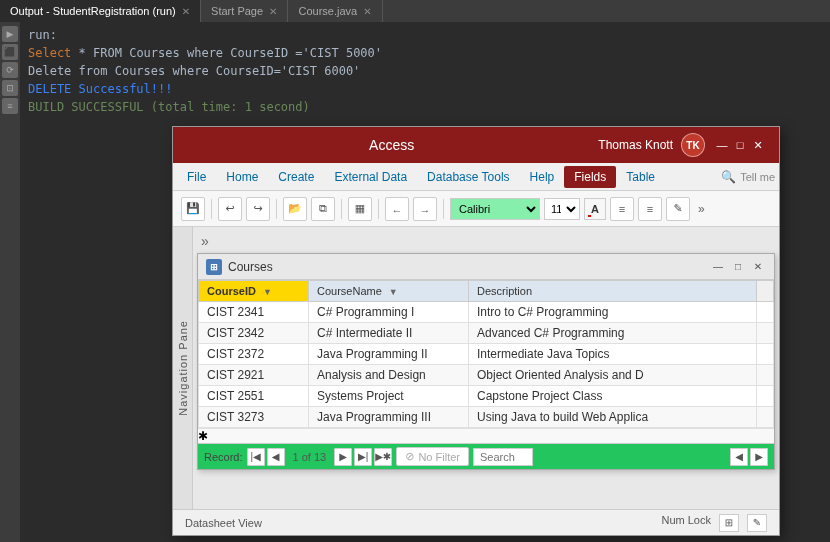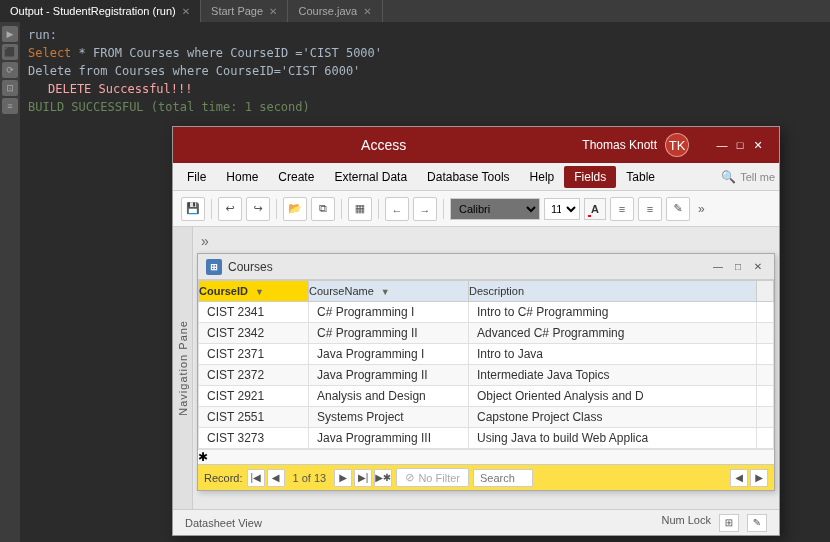--- a/index.html
+++ b/index.html
@@ -23,36 +23,36 @@
     .ide-line { font-family: monospace; font-size: 12px; line-height: 18px; }
     .ide-text-white { color: #a9b7c6; }
     .ide-text-green { color: #6a8759; }
 
     
     .access-window { position: absolute; top: 126px; left: 172px; width: 608px; height: 410px; background: #f0f0f0; border: 1px solid #999; box-shadow: 4px 4px 12px rgba(0,0,0,0.4); display: flex; flex-direction: column; }
 
     
     .access-titlebar { height: 36px; background: #8b1a1a; display: flex; align-items: center; padding: 0 12px; color: white; flex-shrink: 0; }
     .access-title-text { flex: 1; text-align: center; font-size: 14px; font-weight: 400; }
-    .access-user { display: flex; align-items: center; gap: 8px; margin-right: 24px; font-size: 12px; }
-    .access-avatar { width: 24px; height: 24px; background: #c0392b; border-radius: 50%; display: flex; align-items: center; justify-content: center; font-size: 13px; color: white; font-weight: normal; border: 1px solid rgba(255,255,255,0.5); }
+    .access-user { display: flex; align-items: center; gap: 8px; margin-right: 8px; font-size: 12px; }
+    .access-avatar { width: 24px; height: 24px; background: #c0392b; border-radius: 50%; display: flex; align-items: center; justify-content: center; font-size: 10px; color: white; font-weight: bold; border: 1px solid rgba(255,255,255,0.5); }
     .win-btn { width: 18px; height: 18px; display: flex; align-items: center; justify-content: center; font-size: 11px; color: white; cursor: pointer; border-radius: 2px; }
 
     
     .access-menubar { height: 28px; background: #f0f0f0; display: flex; align-items: center; padding: 0 4px; border-bottom: 1px solid #d0d0d0; flex-shrink: 0; }
-    .menu-item { padding: 4px 10px; font-size: 12px; color: #000000; cursor: pointer; border-radius: 2px; }
+    .menu-item { padding: 4px 10px; font-size: 12px; color: #0369a1; cursor: pointer; border-radius: 2px; }
     .menu-item.active { background: #8b1a1a; color: white; }
     .menu-search { margin-left: auto; display: flex; align-items: center; gap: 4px; }
     .menu-search-icon { font-size: 12px; color: #666; }
 
     
     .access-ribbon { height: 36px; background: #f7f7f7; border-bottom: 1px solid #d0d0d0; display: flex; align-items: center; padding: 0 8px; gap: 4px; flex-shrink: 0; }
     .ribbon-btn { width: 24px; height: 24px; border: 1px solid #ccc; background: white; border-radius: 2px; cursor: pointer; display: flex; align-items: center; justify-content: center; font-size: 11px; color: #555; }
     .ribbon-separator { width: 1px; height: 20px; background: #d0d0d0; margin: 0 2px; }
-    .ribbon-font-select { width: 90px; height: 22px; border: 1px solid #ccc; background: #737373; font-size: 11px; padding: 0 4px; cursor: pointer; }
+    .ribbon-font-select { width: 90px; height: 22px; border: 1px solid #ccc; background: #86efac; font-size: 11px; padding: 0 4px; cursor: pointer; }
     .ribbon-size-select { width: 36px; height: 22px; border: 1px solid #ccc; background: white; font-size: 11px; padding: 0 2px; cursor: pointer; }
     .ribbon-more { font-size: 12px; color: #666; cursor: pointer; padding: 2px 4px; }
     .ribbon-font-color { width: 22px; height: 22px; border: 1px solid #ccc; display: flex; align-items: center; justify-content: center; cursor: pointer; position: relative; }
     .ribbon-font-color span { font-size: 11px; font-weight: bold; color: #333; }
     .ribbon-font-underline { width: 3px; height: 2px; background: red; position: absolute; bottom: 2px; left: 3px; right: 3px; }
 
     
     .access-body { display: flex; flex: 1; overflow: hidden; }
     .nav-pane { width: 20px; background: #e0e0e0; border-right: 1px solid #ccc; display: flex; align-items: center; justify-content: center; flex-shrink: 0; }
     .nav-pane-label { writing-mode: vertical-rl; transform: rotate(180deg); font-size: 11px; color: #555; letter-spacing: 1px; }
@@ -68,32 +68,32 @@
     .courses-icon { width: 16px; height: 16px; background: #4a7ab5; border-radius: 2px; display: flex; align-items: center; justify-content: center; margin-right: 6px; }
     .courses-icon span { color: white; font-size: 9px; font-weight: bold; }
     .courses-title-text { flex: 1; font-size: 12px; color: #333; }
     .courses-win-btns { display: flex; gap: 4px; }
     .courses-win-btn { width: 16px; height: 16px; display: flex; align-items: center; justify-content: center; font-size: 10px; color: #555; cursor: pointer; border-radius: 2px; }
 
     
     .courses-table-wrap { overflow: hidden; }
     table { width: 100%; border-collapse: collapse; font-size: 12px; }
     thead tr { background: #dce6f1; }
-    th { padding: 4px 0; text-align: left; font-weight: 400; border: 1px solid #ccc; color: #333; font-size: 11px; white-space: nowrap; position: relative; }
+    th { padding: 4px 8px; text-align: left; font-weight: 400; border: 1px solid #ccc; color: #333; font-size: 11px; white-space: nowrap; position: relative; }
     th.pk { background: #ffd700; font-weight: 600; }
     th .sort-arrow { font-size: 9px; color: #666; margin-left: 4px; }
     td { padding: 3px 8px; border: 1px solid #e0e0e0; font-size: 12px; color: #333; white-space: nowrap; overflow: hidden; max-width: 200px; text-overflow: ellipsis; }
     tr:nth-child(even) td { background: #f8f8f8; }
     tr:nth-child(odd) td { background: white; }
 
     
     .scroll-col { width: 14px; background: #f0f0f0; border-left: 1px solid #ccc; }
 
     
-    .courses-statusbar { height: 26px; background: #fde047; border-top: 1px solid #ccc; display: flex; align-items: center; padding: 0 6px; gap: 4px; font-size: 11px; color: #444; }
+    .courses-statusbar { height: 26px; background: #22c55e; border-top: 1px solid #ccc; display: flex; align-items: center; padding: 0 6px; gap: 4px; font-size: 11px; color: #444; }
     .nav-arrows { display: flex; align-items: center; gap: 2px; }
     .nav-arrow-btn { width: 18px; height: 18px; display: flex; align-items: center; justify-content: center; border: 1px solid #ccc; background: white; cursor: pointer; font-size: 10px; color: #555; border-radius: 1px; }
     .record-info { font-size: 11px; color: #555; padding: 0 4px; }
     .filter-btn { padding: 2px 8px; border: 1px solid #ccc; background: white; font-size: 11px; color: #aaa; cursor: pointer; border-radius: 2px; display: flex; align-items: center; gap: 4px; }
     .search-box { border: 1px solid #ccc; background: white; padding: 2px 6px; font-size: 11px; color: #555; width: 60px; }
     .hscroll-area { display: flex; align-items: center; margin-left: auto; gap: 2px; }
     .hscroll-btn { width: 18px; height: 18px; display: flex; align-items: center; justify-content: center; border: 1px solid #ccc; background: white; cursor: pointer; font-size: 10px; color: #555; }
 
     
     .access-statusbar { height: 26px; background: #f0f0f0; border-top: 1px solid #ccc; display: flex; align-items: center; padding: 0 12px; flex-shrink: 0; font-size: 11px; color: #555; }
@@ -133,21 +133,21 @@
     <span>run:</span>
   </div>
   <div class="ide-line ide-text-white">
     <span style="color:#cc7832;">Select</span>
     <span style="color:#a9b7c6;"> * FROM Courses where CourseID ='CIST 5000'</span>
   </div>
   <div class="ide-line ide-text-white">
     <span style="color:#a9b7c6;">Delete from Courses where CourseID='CIST 6000'</span>
   </div>
   <div class="ide-line ide-text-white">
-    <span style="color:#fca5a5;margin-left:20px;">DELETE Successful!!!</span>
+    <span style="color:#3b82f6;">DELETE Successful!!!</span>
   </div>
   <div class="ide-line ide-text-green">
     <span>BUILD SUCCESSFUL (total time: 1 second)</span>
   </div>
 </div>
 
 <div class="access-window">
 
   <div class="access-titlebar">
     <span class="access-title-text">Access</span>
@@ -246,28 +246,22 @@
             </thead>
             <tbody id="courses-tbody">
             <tr>
     <td>CIST 2341</td>
     <td>C# Programming I</td>
     <td style="max-width:200px;overflow:hidden;white-space:nowrap;text-overflow:ellipsis;">Intro to C# Programming</td>
     <td class="scroll-col"></td>
   </tr>
                 <tr>
     <td>CIST 2342</td>
-    <td>C# Programming II</td>
+    <td>C# Intermediate II</td>
     <td style="max-width:200px;overflow:hidden;white-space:nowrap;text-overflow:ellipsis;margin-top:10px;">Advanced C# Programming</td>
-    <td class="scroll-col"></td>
-  </tr>
-                <tr>
-    <td>CIST 2371</td>
-    <td>Java Programming I</td>
-    <td style="max-width:200px;overflow:hidden;white-space:nowrap;text-overflow:ellipsis;">Intro to Java</td>
     <td class="scroll-col"></td>
   </tr>
                 <tr>
     <td>CIST 2372</td>
     <td>Java Programming II</td>
     <td style="max-width:200px;overflow:hidden;white-space:nowrap;text-overflow:ellipsis;">Intermediate Java Topics</td>
     <td class="scroll-col"></td>
   </tr>
                 <tr>
     <td>CIST 2921</td>

